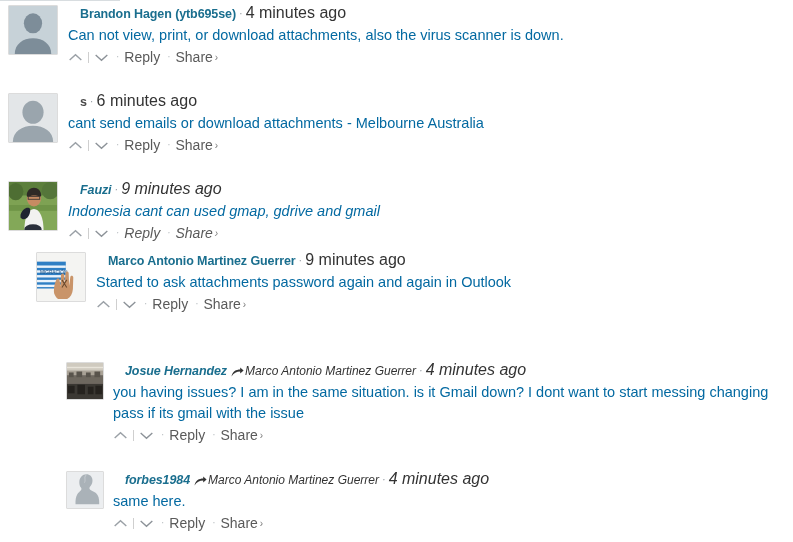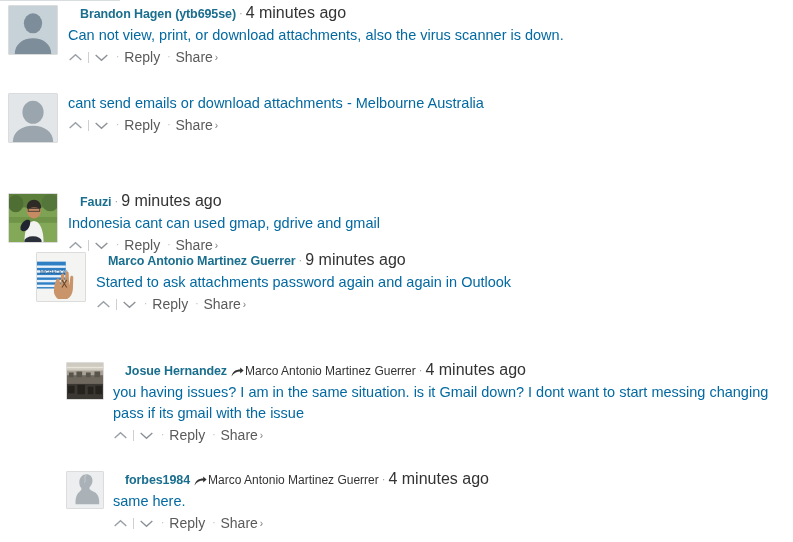--- a/index.html
+++ b/index.html
@@ -59,21 +59,21 @@
 
   .avatar svg { display: block; width: 100%; height: 100%; }
 
   .body { flex: 1 1 auto; min-width: 0; }
 
   .meta {
     line-height: 15px;
     white-space: nowrap;
     margin-bottom: 3px;
   }
-  .comment.reply .meta { margin-bottom: 2px; }
+  .comment.reply .meta { margin-bottom: 2px; font-style: italic; }
 
   .author {
     color: #1a6e8e;
     font-weight: bold;
     font-size: 12.5px;
     text-decoration: none;
     letter-spacing: -0.1px;
     padding-left: 12px;
   }
   .author.plain {
@@ -209,20 +209,23 @@
     <div class="avatar-wrap">
       <span class="avatar">
         <svg viewBox="0 0 50 50" xmlns="http://www.w3.org/2000/svg" aria-hidden="true">
           <rect width="50" height="50" fill="#e3e6e8"></rect>
           <ellipse cx="25" cy="19" rx="11" ry="12" fill="#9aa5ad"></ellipse>
           <path d="M4 50c0-11 9.5-17 21-17s21 6 21 17z" fill="#9aa5ad"></path>
         </svg>
       </span>
     </div>
     <div class="body">
+      <div class="meta">
+        <span class="author plain">s</span><span class="dot-sep">·</span><span class="timestamp">6 minutes ago</span>
+      </div>
       <p class="text">cant send emails or download attachments - Melbourne Australia</p>
       <div class="actions">
         <span class="vote">
           <svg width="13" height="9" viewBox="0 0 13 9">
               <path d="M1.2 6.6 L6.5 1.8 L11.8 6.6" stroke="#9aa0a6" stroke-width="1.4" fill="none" stroke-linecap="square"></path>
             </svg>
         </span>
         <span class="vote-divider"></span>
         <span class="vote">
           <svg width="13" height="9" viewBox="0 0 13 9">
@@ -231,21 +234,21 @@
         </span>
         <span class="act-dot">·</span>
         <a class="act-link" href="#">Reply</a>
         <span class="act-dot">·</span>
         <a class="act-link" href="#">Share</a>
           <span class="act-chevron">›</span>
       </div>
     </div>
   </div>
 
-  <div class="comment" style="left:8px; top:193px; width:780px;">
+  <div class="comment" style="left:8px; top:181px; width:780px;font-style:italic;">
     <div class="avatar-wrap">
       <span class="avatar">
         <svg viewBox="0 0 50 50" xmlns="http://www.w3.org/2000/svg" aria-hidden="true">
           <rect width="50" height="50" fill="#6f9447"></rect>
           <rect y="0" width="50" height="16" fill="#5c7f3c"></rect>
           <rect y="14" width="50" height="10" fill="#7ea253"></rect>
           <rect y="30" width="50" height="20" fill="#83a858"></rect>
           <ellipse cx="7" cy="10" rx="8" ry="9" fill="#4e6e33"></ellipse>
           <ellipse cx="43" cy="9" rx="9" ry="9" fill="#55763a"></ellipse>
           <path d="M16 50c0-13 4-22 10-22s10 9 10 22z" fill="#f2f2f0"></path>

